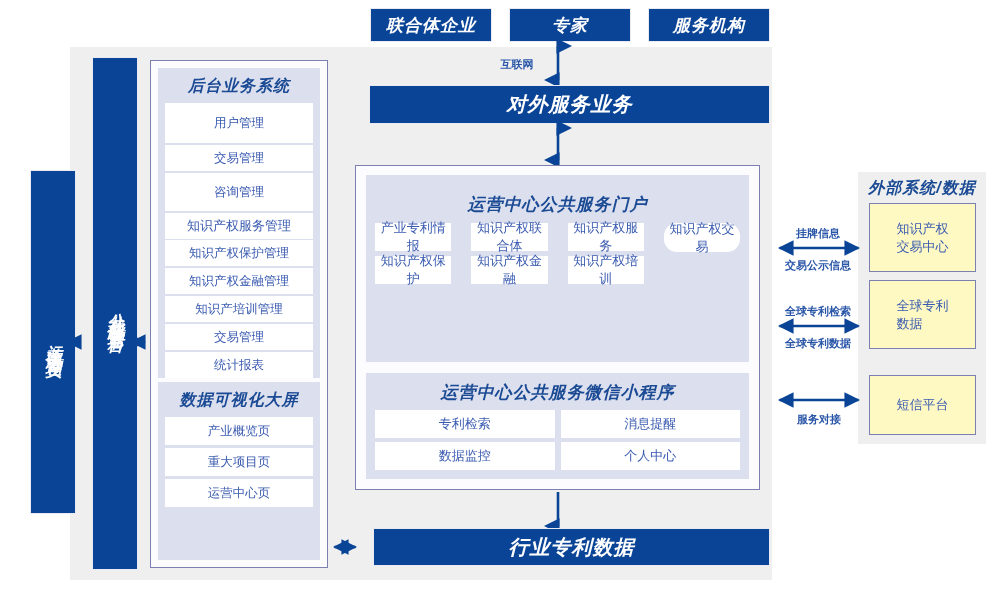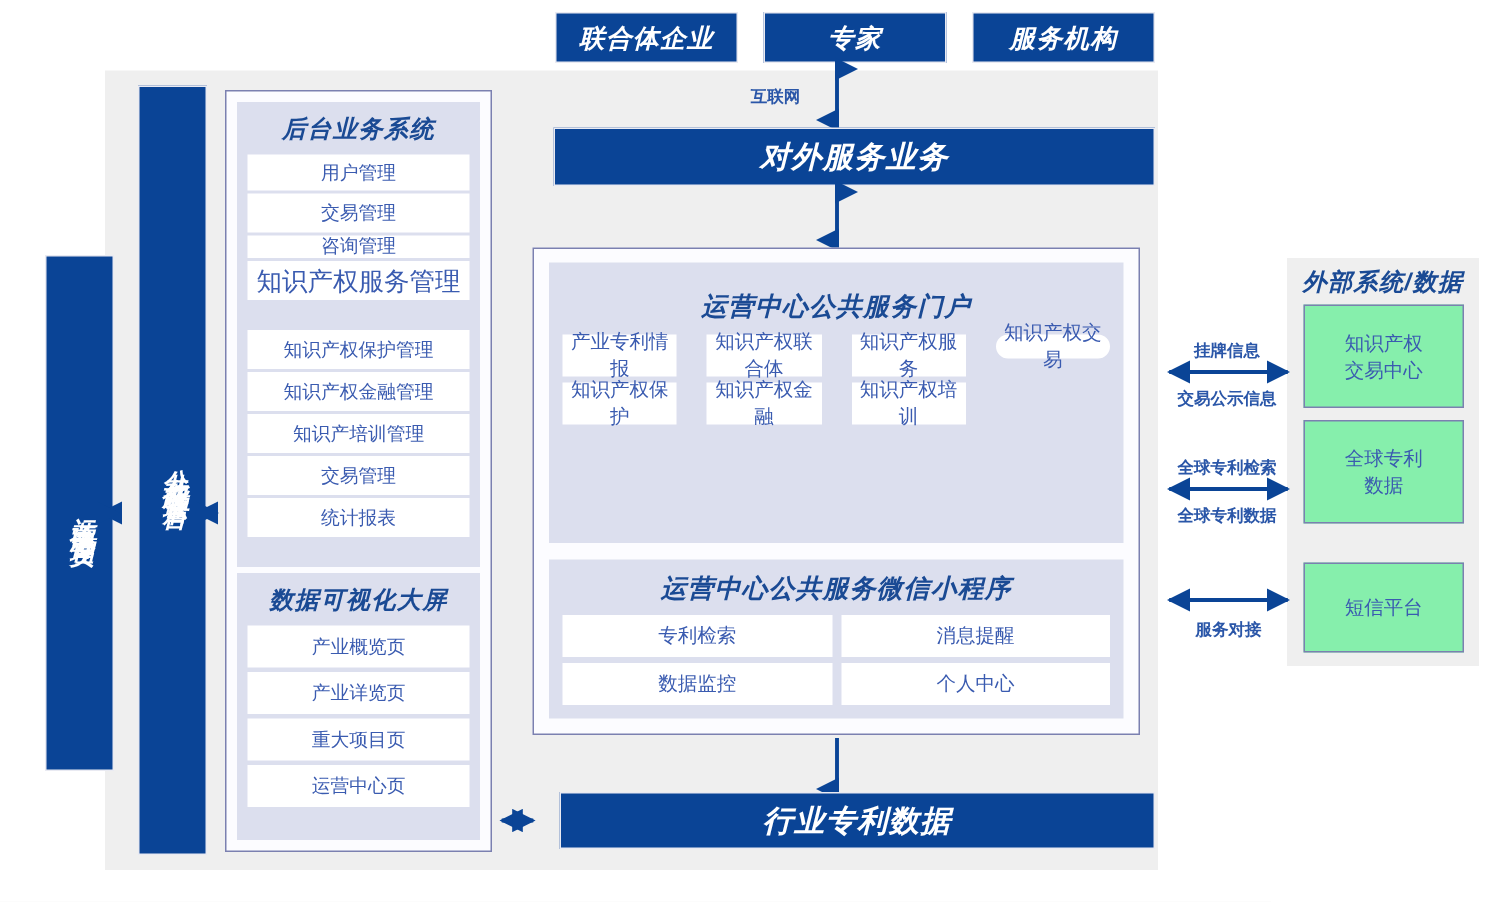--- a/index.html
+++ b/index.html
@@ -49,25 +49,24 @@
   }
   .cell{
     background:#ffffff;
     color:#3a5bb0;
     display:flex;align-items:center;justify-content:center;
     text-align:center;
     box-sizing:border-box;
   }
 
   .extbox{
-    background:#86efac;
+    background:#fef9c3;
     border:1px solid #7b80b0;
     color:#3a5bb0;
     display:flex;align-items:center;justify-content:center;
-    text-align:center;
     line-height:1.35;
     box-sizing:border-box;
   }
 
   .lbl{
     color:#2a56a8;
     font-size:11px;
     font-weight:bold;
     white-space:nowrap;
     text-align:center;
@@ -114,37 +113,36 @@
 
   <svg class="arrow" style="left:128px;top:335px;width:20px;height:14px;" viewBox="0 0 20 14">
     <line x1="3.5" y1="7" x2="16.5" y2="7" stroke="#0a4496" stroke-width="2.6" marker-end="url(#ahL)" marker-start="url(#ahR)"></line>
   </svg>
 
   <div class="abs innerpanel" style="left:150px;top:60px;width:178px;height:508px;"></div>
 
   <div class="abs group" style="left:158px;top:68px;width:162px;height:310px;padding:0;">
     <div class="group-title" style="font-size:16px;padding-top:8px;padding-bottom:6px;">后台业务系统</div>
     <div style="padding:0 7px 8px 7px;">
-      <div class="cell" style="height:24px;font-size:12.5px;margin-bottom:2px;">用户管理</div>
+      <div class="cell" style="height:40px;font-size:12.5px;margin-bottom:2px;">用户管理</div>
       <div class="cell" style="height:26px;font-size:12.5px;margin-bottom:2px;">交易管理</div>
-      <div class="cell" style="height:15px;font-size:12.5px;margin-bottom:2px;">咨询管理</div>
-      <div class="cell" style="height:26px;font-size:17px;margin-bottom:20px;">知识产权服务管理</div>
+      <div class="cell" style="height:38px;font-size:12.5px;margin-bottom:2px;">咨询管理</div>
+      <div class="cell" style="height:26px;font-size:13px;margin-bottom:1px;">知识产权服务管理</div>
       <div class="cell" style="height:26px;font-size:12.5px;margin-bottom:2px;">知识产权保护管理</div>
       <div class="cell" style="height:26px;font-size:12.5px;margin-bottom:2px;">知识产权金融管理</div>
       <div class="cell" style="height:26px;font-size:12.5px;margin-bottom:2px;">知识产培训管理</div>
       <div class="cell" style="height:26px;font-size:12.5px;margin-bottom:2px;">交易管理</div>
       <div class="cell" style="height:26px;font-size:12.5px;">统计报表</div>
     </div>
   </div>
 
   <div class="abs group" style="left:158px;top:382px;width:162px;height:178px;">
     <div class="group-title" style="font-size:16px;padding-top:8px;padding-bottom:6px;">数据可视化大屏</div>
     <div style="padding:0 7px 8px 7px;">
       <div class="cell" style="height:28px;font-size:12.5px;margin-bottom:3px;">产业概览页</div>
-      <div class="cell" style="height:28px;font-size:12.5px;margin-bottom:3px;">产业详览页</div>
       <div class="cell" style="height:28px;font-size:12.5px;margin-bottom:3px;">重大项目页</div>
       <div class="cell" style="height:28px;font-size:12.5px;">运营中心页</div>
     </div>
   </div>
 
   <div class="abs lbl" style="left:487px;top:57px;width:60px;">互联网</div>
   <svg class="arrow" style="left:551px;top:42px;width:14px;height:42px;" viewBox="0 0 14 42">
     <defs>
       <marker id="avU" markerWidth="6" markerHeight="6" refX="3" refY="5.4" orient="auto">
         <path d="M0,6 L3,0 L6,6 z" fill="#0a4496"></path>
@@ -163,21 +161,21 @@
   </svg>
 
   <div class="abs innerpanel" style="left:355px;top:165px;width:405px;height:325px;"></div>
 
   <div class="abs group" style="left:366px;top:175px;width:383px;height:187px;">
     <div class="group-title" style="font-size:17px;padding-top:18px;padding-bottom:7px;">运营中心公共服务门户</div>
     <div style="display:grid;grid-template-columns:1fr 1fr 1fr 1fr;gap:4px 20px;padding:0 9px 9px 9px;">
       <div class="cell" style="height:28px;font-size:13px;">产业专利情报</div>
       <div class="cell" style="height:28px;font-size:13px;">知识产权联合体</div>
       <div class="cell" style="height:28px;font-size:13px;">知识产权服务</div>
-      <div class="cell" style="height:16px;font-size:13px;border-radius:13px;">知识产权交易</div>
+      <div class="cell" style="height:29px;font-size:13px;border-radius:13px;">知识产权交易</div>
       <div class="cell" style="height:28px;font-size:13px;">知识产权保护</div>
       <div class="cell" style="height:28px;font-size:13px;">知识产权金融</div>
       <div class="cell" style="height:28px;font-size:13px;">知识产权培训</div>
     </div>
   </div>
 
   <div class="abs group" style="left:366px;top:373px;width:383px;height:106px;">
     <div class="group-title" style="font-size:17px;padding-top:8px;padding-bottom:6px;">运营中心公共服务微信小程序</div>
     <div style="display:grid;grid-template-columns:1fr 1fr;gap:4px 6px;padding:0 9px 9px 9px;">
       <div class="cell" style="height:28px;font-size:13px;">专利检索</div>

